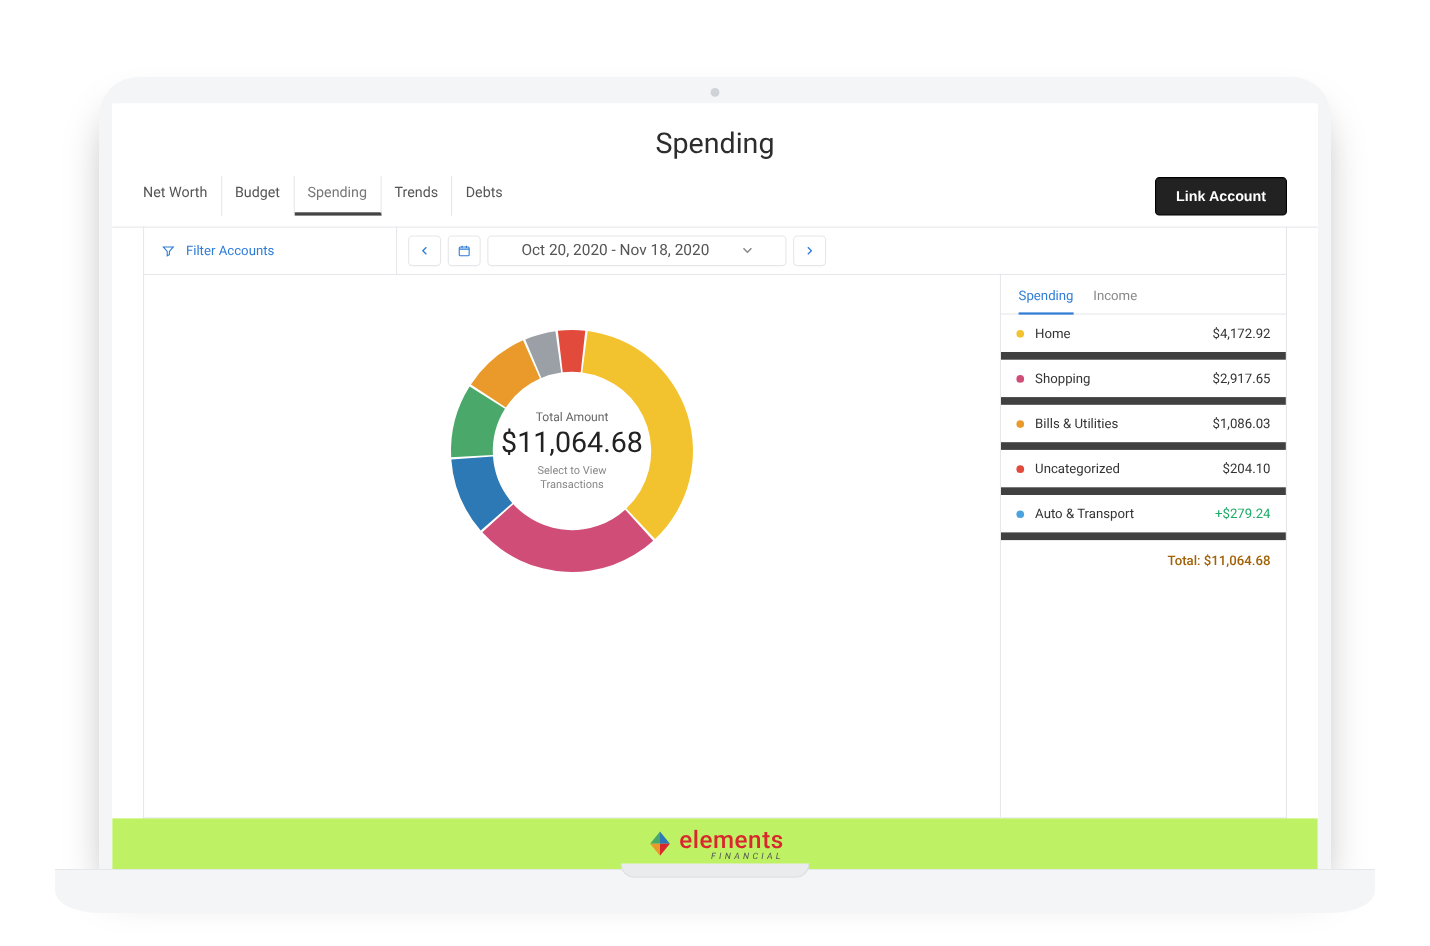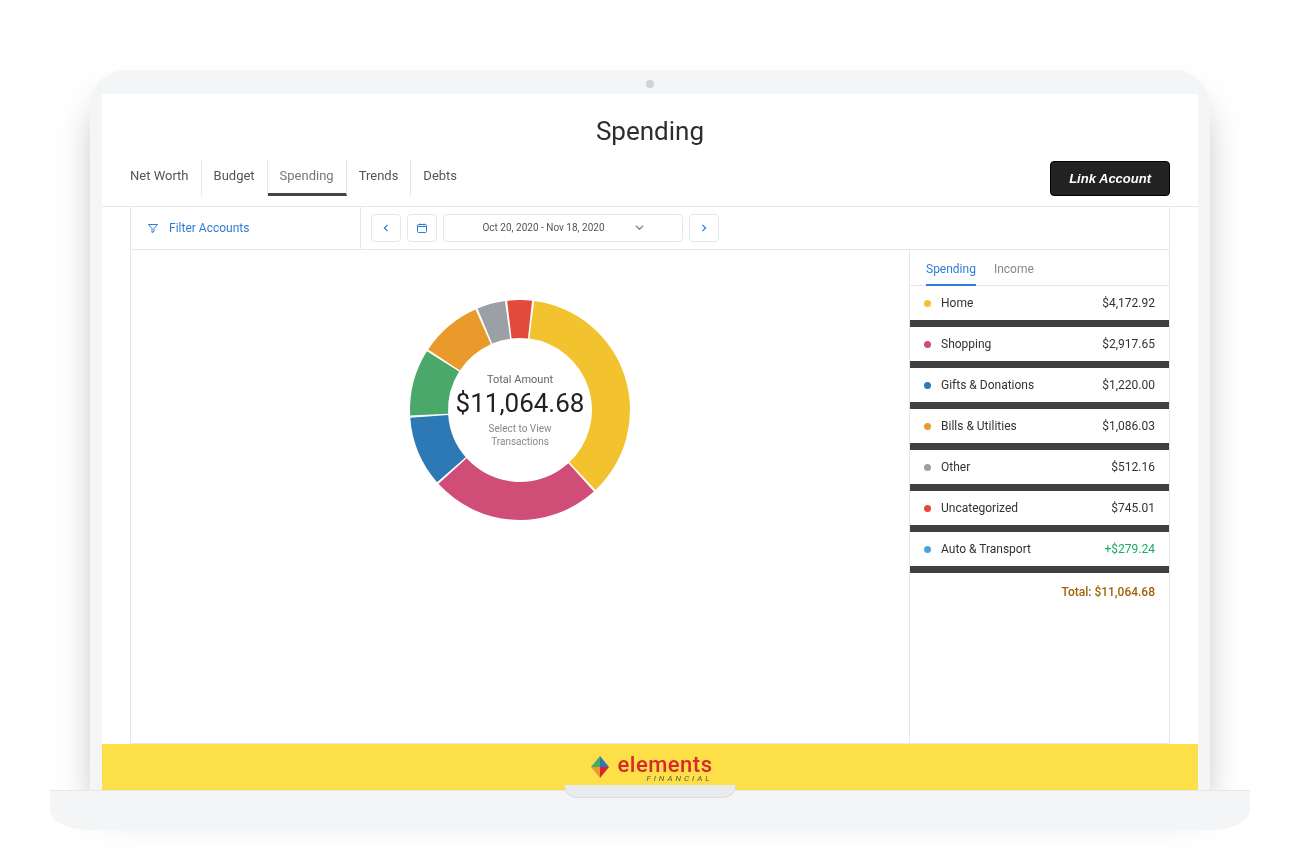--- a/index.html
+++ b/index.html
@@ -59,21 +59,20 @@
     cursor: pointer;
     position: relative;
   }
   .tab.first { padding-left: 0; }
   .tab.last { border-right: none; }
   .tab.active { color: #777; border-bottom: 3px solid #444; }
   .link-account-btn {
     background: #222; color: #fff; border: 1px solid #000;
     border-radius: 4px; padding: 9px 18px; font-size: 13px; font-weight: 600;
     cursor: pointer;
-    font-style: italic;
   }
   .filter-bar {
     display: flex; align-items: stretch;
     margin: -1px 28px 0; 
     border: 1px solid #e5e7ea; border-top: none;
     height: 44px;
     justify-content: flex-end;
   }
   .filter-accounts {
     display: flex; align-items: center; gap: 10px;
@@ -86,21 +85,21 @@
     flex: 1; display: flex; align-items: center; justify-content: flex-start;
     padding-left: 10px; gap: 6px;
   }
   .icon-btn {
     width: 30px; height: 28px; border: 1px solid #e5e7ea; border-radius: 4px;
     background: #fff; display: flex; align-items: center; justify-content: center;
     color: #2e7cd6; font-size: 12px; cursor: pointer;
   }
   .date-display {
     border: 1px solid #e5e7ea; border-radius: 4px; height: 28px;
-    display: flex; align-items: center; padding: 10px 30px; font-size: 10px; color: #555;
+    display: flex; align-items: center; padding: 10px 30px; font-size: 14px; color: #555;
     min-width: 240px; justify-content: center; cursor: pointer; gap: 30px;
   }
   .body {
     flex: 1; display: flex; margin: 0 28px; border: 1px solid #e5e7ea; border-top: none;
     overflow: hidden;
   }
   .chart-panel {
     flex: 1; position: relative; display:flex; align-items:flex-start; justify-content:center;
     padding-top: 40px;
   }
@@ -122,21 +121,21 @@
   .cat-row {
     display:flex; align-items:center; padding: 10px 14px; border-bottom:7px solid #404040;
     cursor:pointer;
   }
   .dot { width:7px; height:7px; border-radius:50%; margin-right:10px; flex-shrink:0;}
   .cat-name { flex:1; color:#333; }
   .cat-amt { color:#333; }
   .cat-amt.pos { color:#1aab66; }
   .total-row { text-align:right; padding:12px 14px; color:#a16207; font-weight:500;}
   .footer-logo {
-    height: 46px; background:#fde047; display:flex; align-items:center; justify-content:center;
+    height: 46px; background:#bef264; display:flex; align-items:center; justify-content:center;
   }
   .logo { display:flex; align-items:center; gap:4px; }
   .logo-text .el { font-size: 22px; color:#d9272e; font-weight:500; letter-spacing:.5px;}
   .logo-text .fin { font-size: 8px; color:#555; letter-spacing:3px; text-align:right; display:block; margin-top:-3px;font-style:italic;}
   .base {
     position:absolute; bottom:-40px; left:50%; transform:translateX(-50%);
     width: 1200px; height: 40px; background:#f4f5f6;
     border-radius: 0 0 40px 40px / 0 0 20px 20px;
     border-top: 1px solid #e6e7e9;
   }
@@ -234,38 +233,28 @@
                 <span class="dot" style="background: rgb(243, 195, 47);"></span>
                 <span class="cat-name">Home</span>
                 <span class="cat-amt">$4,172.92</span>
               </div>
               <div class="cat-row">
                 <span class="dot" style="background: rgb(208, 77, 120);"></span>
                 <span class="cat-name">Shopping</span>
                 <span class="cat-amt">$2,917.65</span>
               </div>
               <div class="cat-row">
-                <span class="dot" style="background: rgb(45, 121, 181);"></span>
-                <span class="cat-name">Gifts &amp; Donations</span>
-                <span class="cat-amt">$1,220.00</span>
-              </div>
-              <div class="cat-row">
                 <span class="dot" style="background: rgb(233, 154, 43);"></span>
                 <span class="cat-name">Bills &amp; Utilities</span>
                 <span class="cat-amt">$1,086.03</span>
               </div>
               <div class="cat-row">
-                <span class="dot" style="background: rgb(154, 160, 166);"></span>
-                <span class="cat-name">Other</span>
-                <span class="cat-amt">$512.16</span>
-              </div>
-              <div class="cat-row">
                 <span class="dot" style="background: rgb(226, 74, 59);"></span>
                 <span class="cat-name">Uncategorized</span>
-                <span class="cat-amt">$745.01</span>
+                <span class="cat-amt">$204.10</span>
               </div>
               <div class="cat-row">
                 <span class="dot" style="background: rgb(74, 163, 223);"></span>
                 <span class="cat-name">Auto &amp; Transport</span>
                 <span class="cat-amt pos">+$279.24</span>
               </div>
             </div>
           <div class="total-row">Total: $11,064.68</div>
         </div>
       </div>

